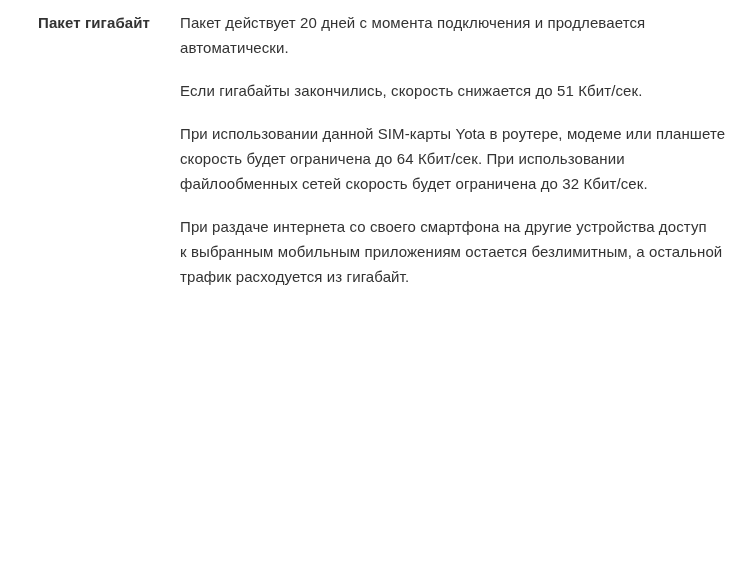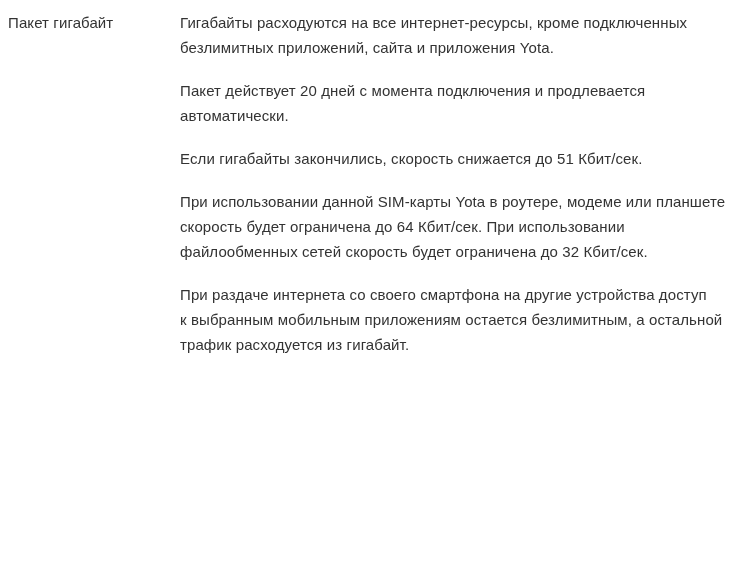--- a/index.html
+++ b/index.html
@@ -21,24 +21,25 @@
       padding: 10px 4px 0 8px;
       width: 744px;
     }
     .left-col {
       flex: 0 0 172px;
       width: 172px;
     }
     .section-title {
       margin: 0;
       font-size: 15px;
-      font-weight: normal;
+      font-weight: bold;
       line-height: 25px;
       color: #333333;
       letter-spacing: 0.1px;
+      text-align: center;
     }
     .right-col {
       flex: 0 0 560px;
       width: 560px;
     }
     .right-col p,
     .right-col h3 {
       margin: 0 0 18px 0;
       font-size: 15px;
       font-weight: normal;
@@ -54,22 +55,20 @@
     }
   </style>
 </head>
 <body>
 
 <div class="layout">
   <div class="left-col">
     <h2 class="section-title">Пакет гигабайт</h2>
   </div>
   <div class="right-col">
-    <p>Гигабайты расходуются на все интернет-ресурсы, кроме подключенных
-безлимитных приложений, сайта и приложения Yota.</p>
     <p>Пакет действует 20 дней с момента подключения и продлевается
 автоматически.</p>
     <p>Если гигабайты закончились, скорость снижается до 51 Кбит/сек.</p>
     <p>При использовании данной SIM-карты Yota в роутере, модеме или планшете
 скорость будет ограничена до 64 Кбит/сек. При использовании
 файлообменных сетей скорость будет ограничена до 32 Кбит/сек.</p>
     <p>При раздаче интернета со своего смартфона на другие устройства доступ
 к выбранным мобильным приложениям остается безлимитным, а остальной
 трафик расходуется из гигабайт.</p>
   </div>

